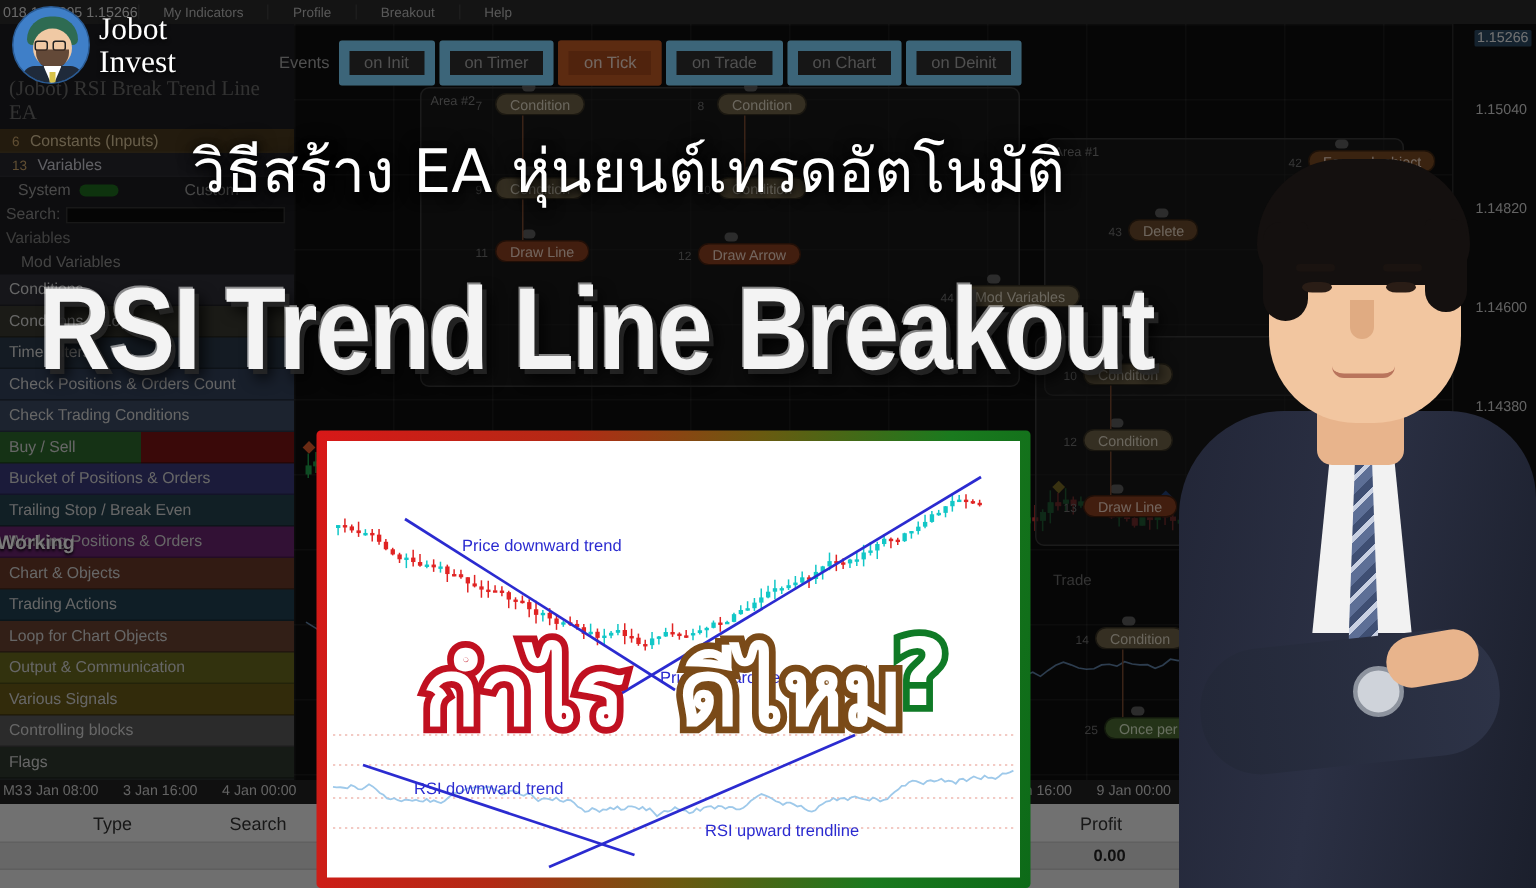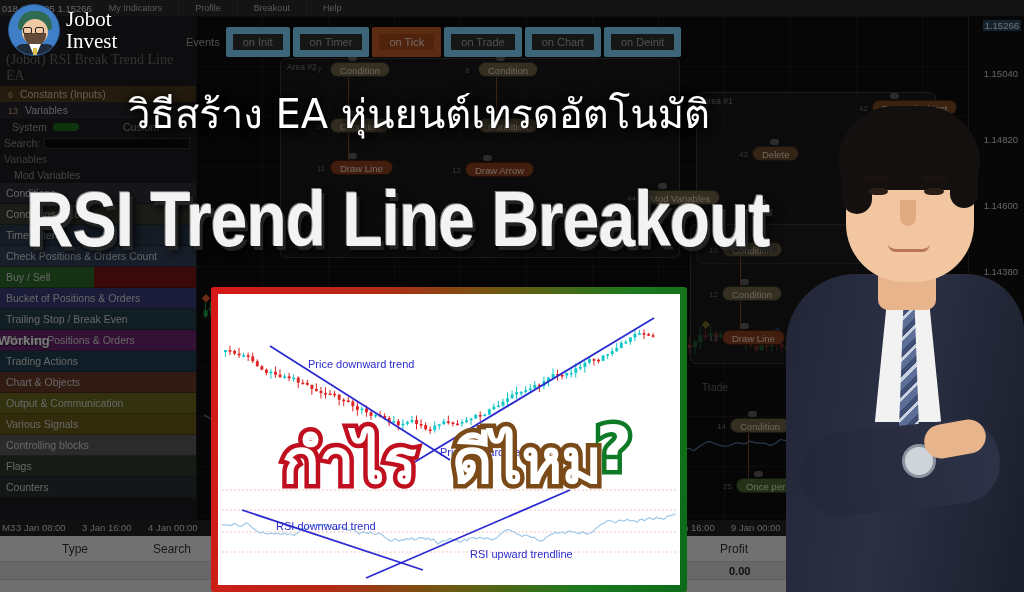--- a/index.html
+++ b/index.html
@@ -619,26 +619,28 @@
         <span>Search:</span>
         <span class="searchbox"></span>
       </div>
       <div class="hdr">Variables</div>
       <div class="sub">Mod Variables</div>
       <div id="cats">
           <div class="cat" style="background:#2f2f38">Conditions</div>
           <div class="cat" style="background:#3a3a30">Conditions &amp; Logic</div>
           <div class="cat" style="background:#2b3a4a">Time Filters</div>
           <div class="cat" style="background:#33415a">Check Positions &amp; Orders Count</div>
+          <div class="cat" style="background:#3b4a63">Check Trading Conditions</div>
           <div class="cat" style="background: linear-gradient(90deg, rgb(45, 106, 45) 0px, rgb(45, 106, 45) 48%, rgb(122, 20, 20) 48%, rgb(122, 20, 20) 100%);">Buy / Sell</div>
           <div class="cat" style="background:#3a3a7a">Bucket of Positions &amp; Orders</div>
           <div class="cat" style="background:#24414f">Trailing Stop / Break Even</div>
           <div class="cat" style="background: rgb(106, 36, 112); position: relative;">Working Positions &amp; Orders<span class="wbadge" style="position: absolute; left: -2px; color: rgb(255, 255, 255); font-weight: bold; font-size: 13px; text-shadow: rgb(0, 0, 0) 0px 1px 2px;">Working</span></div>
+          <div class="cat" style="background:#6a3a28">Chart &amp; Objects</div>
           <div class="cat" style="background:#204050">Trading Actions</div>
-          <div class="cat" style="background:#6a3a28">Chart &amp; Objects</div>
+          <div class="cat" style="background:#6a4230">Loop for Chart Objects</div>
           <div class="cat" style="background:#6a6a1f">Output &amp; Communication</div>
           <div class="cat" style="background:#6a5a18">Various Signals</div>
           <div class="cat" style="background:#5a5a5a">Controlling blocks</div>
           <div class="cat" style="background:#2f3a2f">Flags</div>
           <div class="cat" style="background:#2a3030">Counters</div>
         </div>
     </div>
 
     <div class="events">
       <span class="lbl">Events</span>

